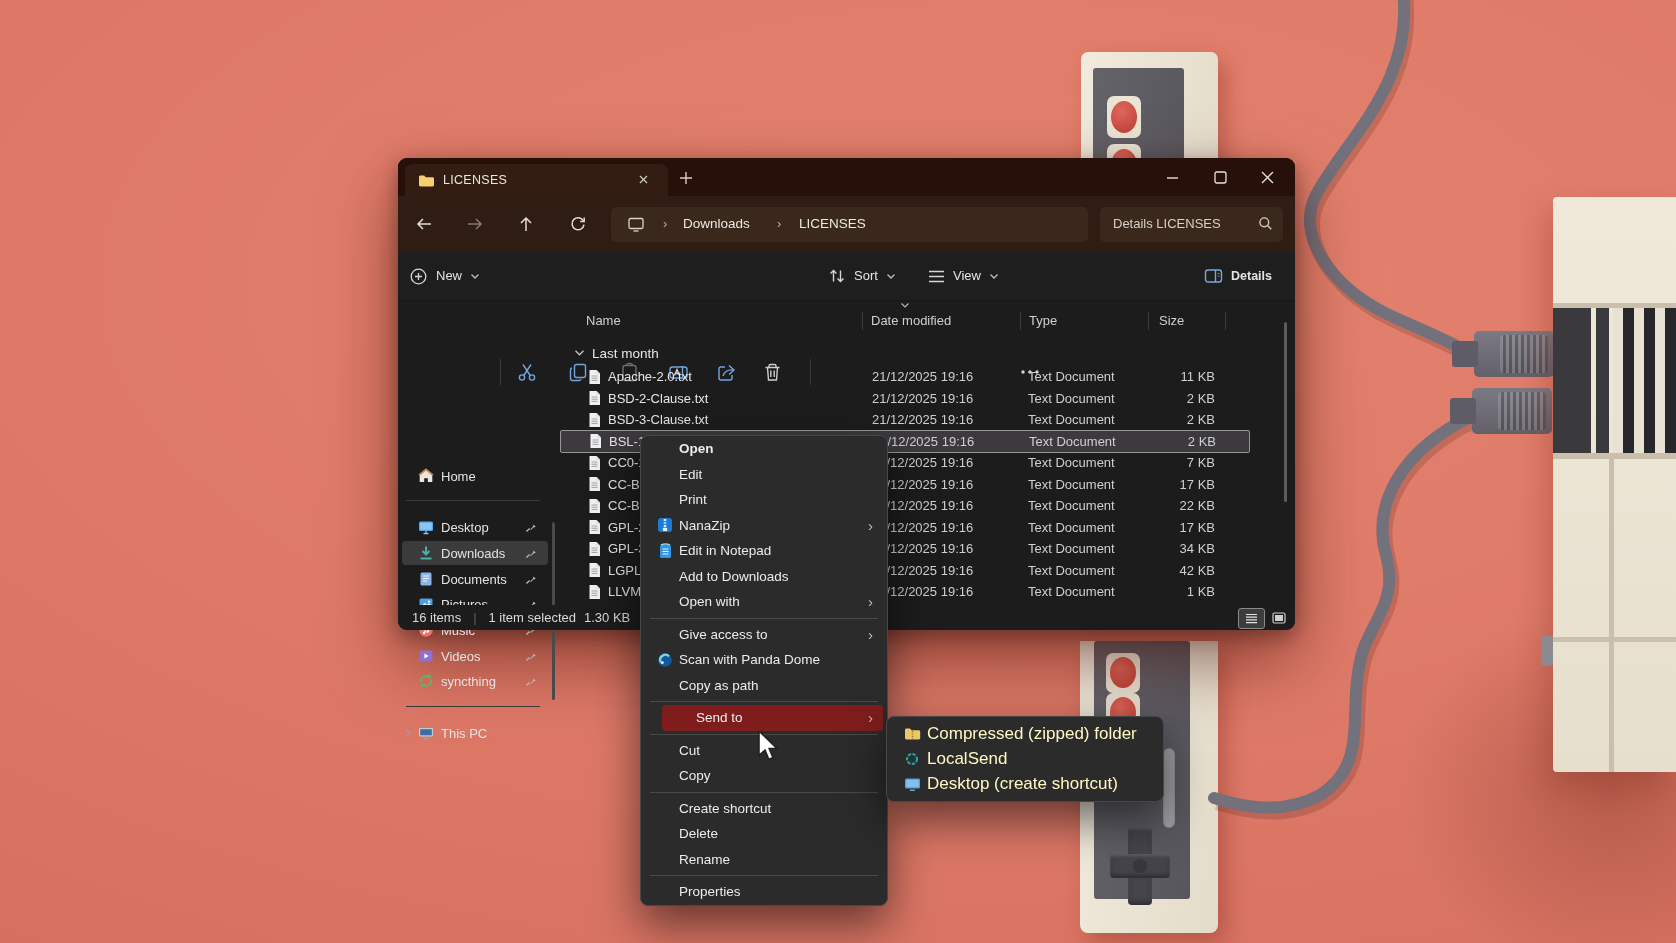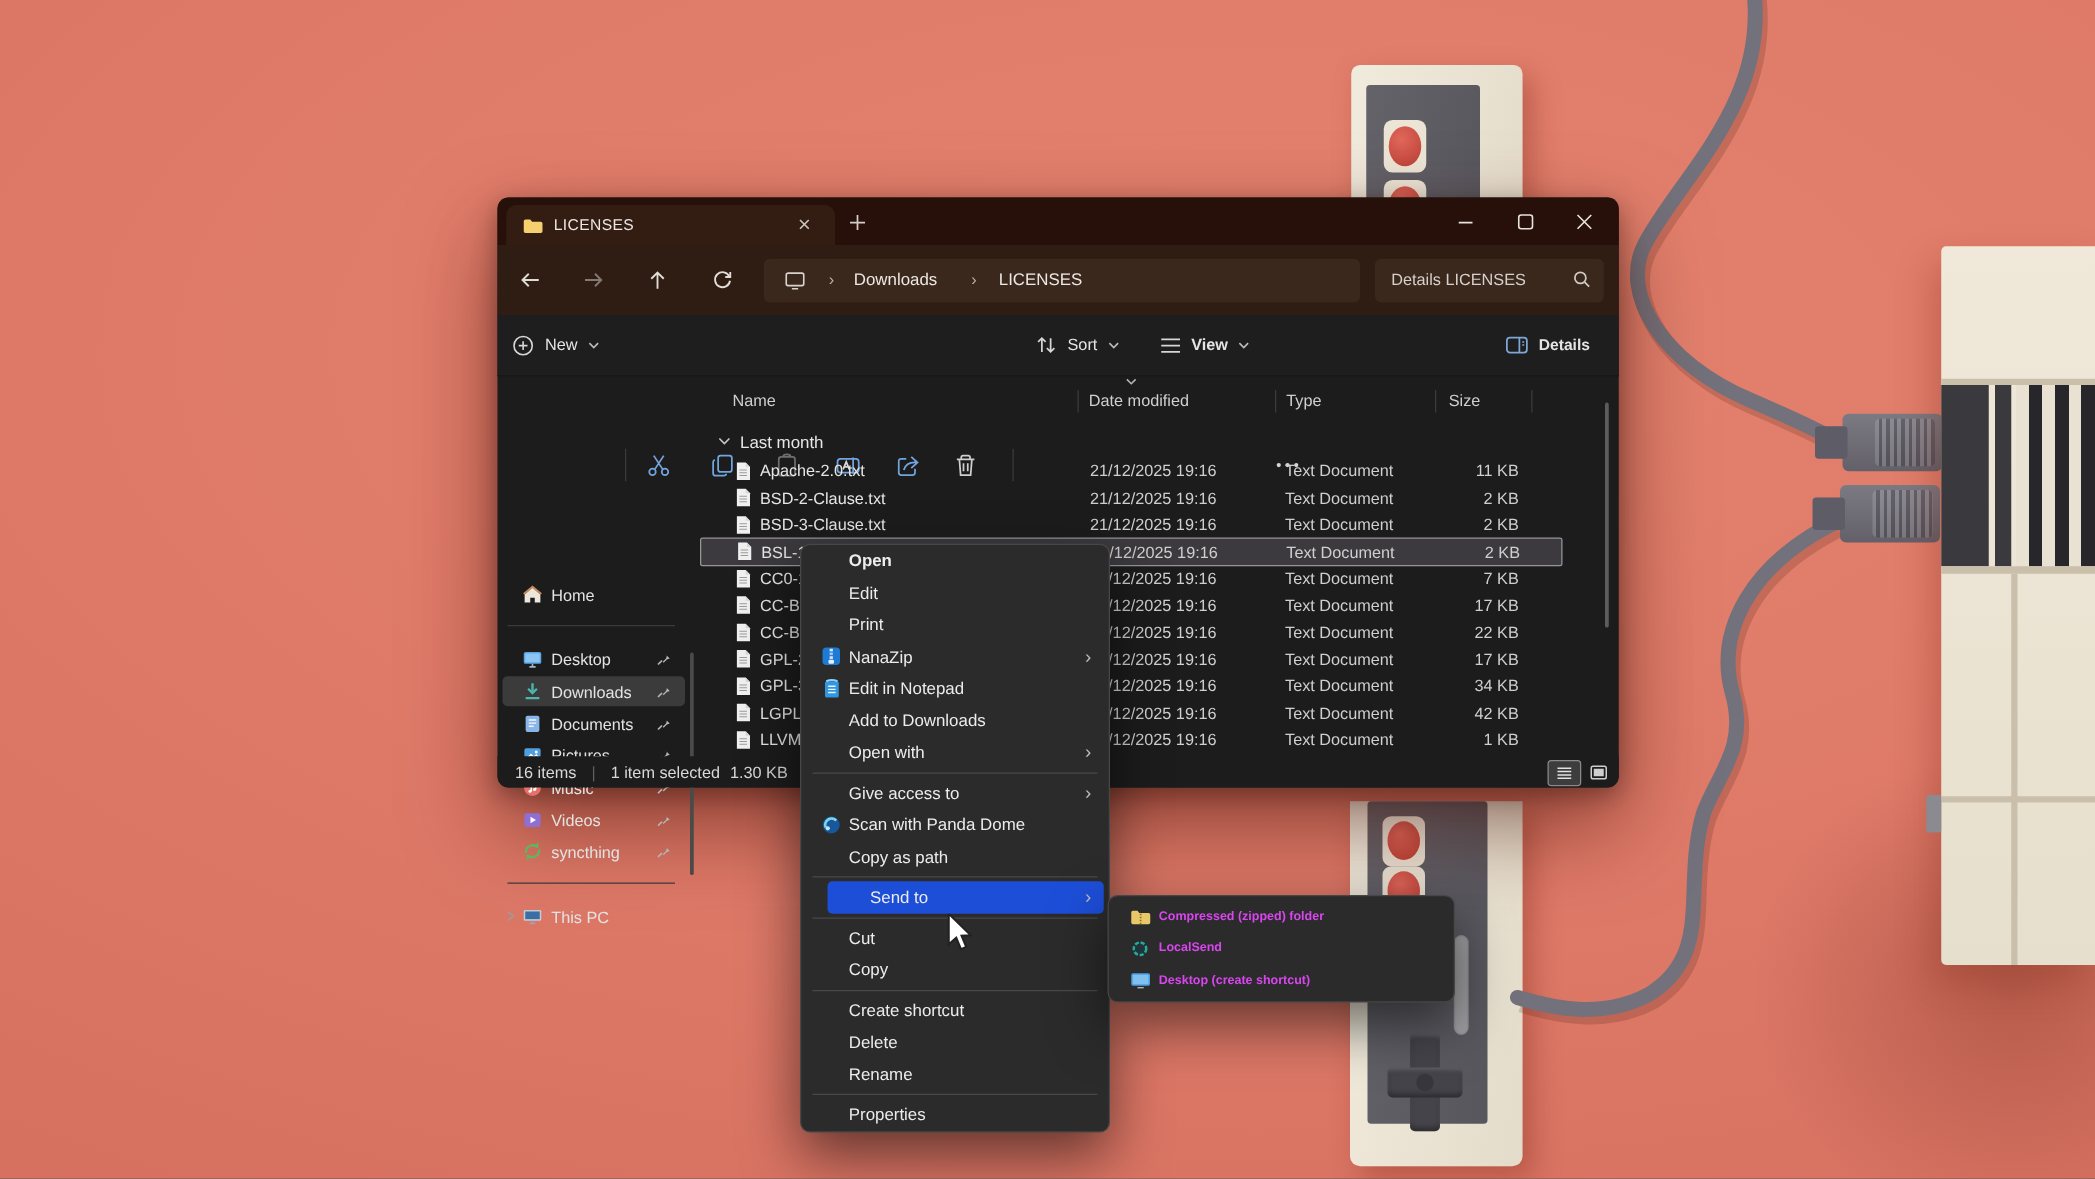--- a/index.html
+++ b/index.html
@@ -48,29 +48,29 @@
   .pipe{color:#5f5f5f;}
 
   
   .menu{left:640px;top:435px;width:248px;background:#2b2b2b;border:1px solid #474747;border-radius:8px;
         padding:0 0;box-shadow:0 18px 45px rgba(0,0,0,.55);box-sizing:border-box;}
   .mi{height:25.5px;display:flex;align-items:center;position:relative;margin:0 4px;border-radius:4px;}
   .mi .ico{width:28px;margin-left:6px;display:flex;justify-content:center;}
   .mi .noico{width:34px;}
   .mi .lbl{font-size:13.5px;color:#ececec;white-space:nowrap;}
   .mi.bold .lbl{font-weight:bold;}
-  .mi.hl{background:#1d4ed8;margin-left:21px;}
+  .mi.hl{background:#7f1d1d;margin-left:21px;}
   .mi .arrow{position:absolute;right:10px;color:#bdbdbd;font-size:15px;line-height:1;}
   .msep{height:7px;display:flex;align-items:center;}
   .msep div{height:1px;background:#494949;width:100%;margin:0 9px;}
   .submenu{left:886px;top:716px;width:278px;background:#2b2b2b;border:1px solid #474747;border-radius:8px;
         padding:4px 0;box-shadow:0 18px 45px rgba(0,0,0,.55);box-sizing:border-box;}
   .smi{height:25.3px;display:flex;align-items:center;}
   .smi .ico{width:30px;margin-left:10px;display:flex;justify-content:center;}
-  .smi .lbl{font-size:10px;color:#d946ef;white-space:nowrap;font-weight:bold;}
+  .smi .lbl{font-size:17px;color:#fef9c3;white-space:nowrap;}
 </style>
 </head>
 <body>
 
 <div id="stage">
 
   <div class="abs wallshadow" style="left:1400px;top:600px;width:420px;height:380px;"></div>
 
   <div class="abs ctrl-outer" style="left:1081px;top:52px;width:137px;height:160px;">
     <div class="abs ctrl-panel" style="left:12px;top:16px;width:91px;height:144px;"></div>
@@ -276,21 +276,21 @@
         <svg style="margin-left:8px;" width="10" height="7" viewBox="0 0 10 7">
             <path d="M1.5 1.5 L5 5 L8.5 1.5" stroke="#bdbdbd" fill="none" stroke-width="1.3"></path>
           </svg>
       </div>
       <div class="abs" style="left:530px;top:0;display:flex;align-items:center;height:48px;">
         <svg width="17" height="15" viewBox="0 0 17 15">
             <g stroke="#d6d6d6" stroke-width="1.5">
               <path d="M1 2.5h15 M1 7.5h15 M1 12.5h15"></path>
             </g>
           </svg>
-        <span class="t-label" style="margin-left:8px;font-weight:bold;">View</span>
+        <span class="t-label" style="margin-left:8px;">View</span>
         <svg style="margin-left:8px;" width="10" height="7" viewBox="0 0 10 7">
             <path d="M1.5 1.5 L5 5 L8.5 1.5" stroke="#bdbdbd" fill="none" stroke-width="1.3"></path>
           </svg>
       </div>
       <span class="abs" style="left:622px;top:117px;">
         <svg width="20" height="6" viewBox="0 0 20 6">
             <g fill="#d6d6d6">
               <circle cx="3" cy="3" r="1.7"></circle>
               <circle cx="10" cy="3" r="1.7"></circle>
               <circle cx="17" cy="3" r="1.7"></circle>

